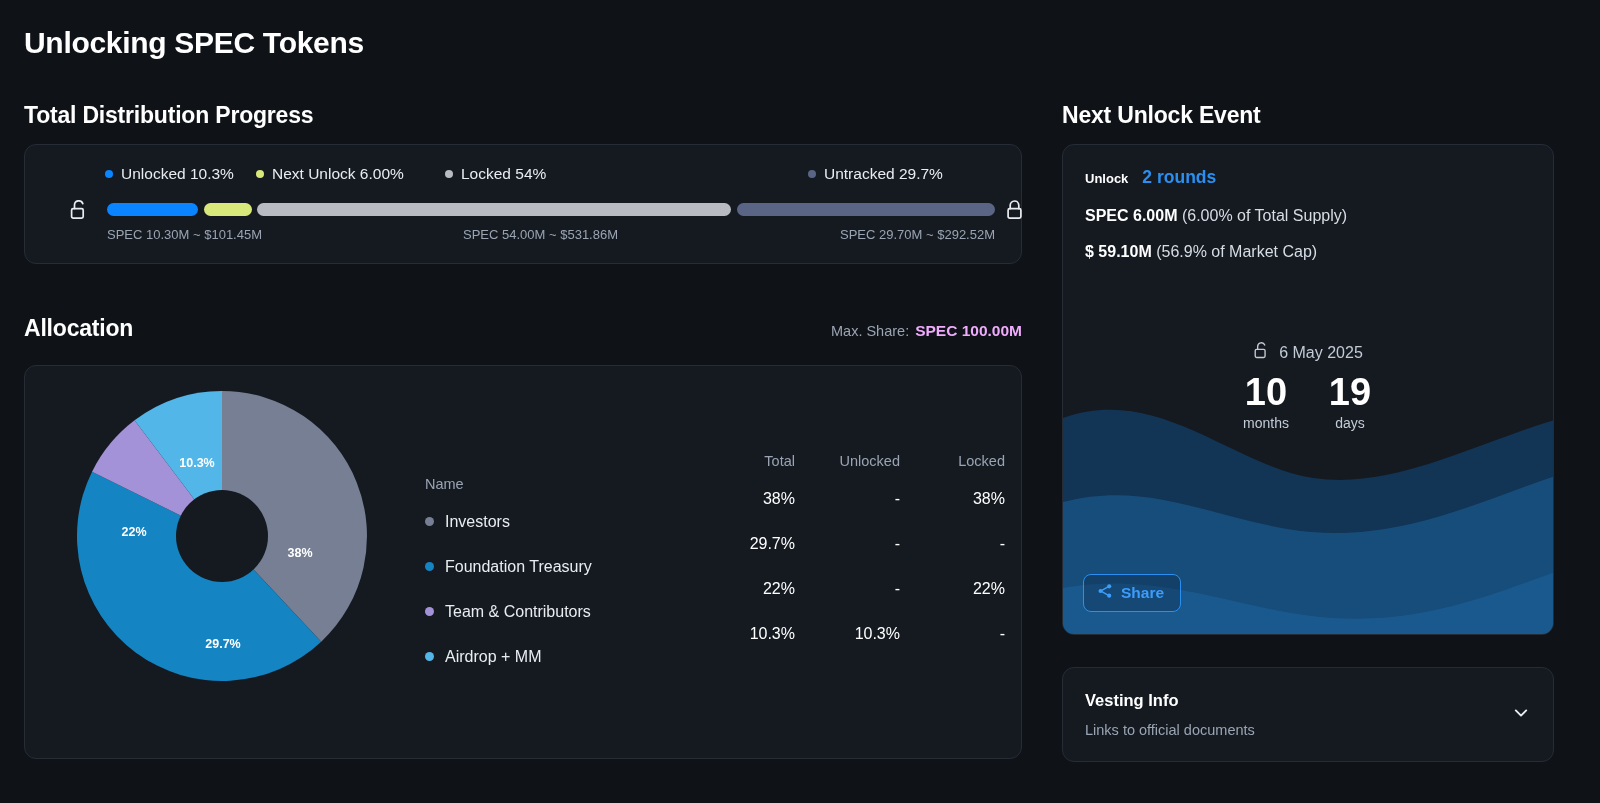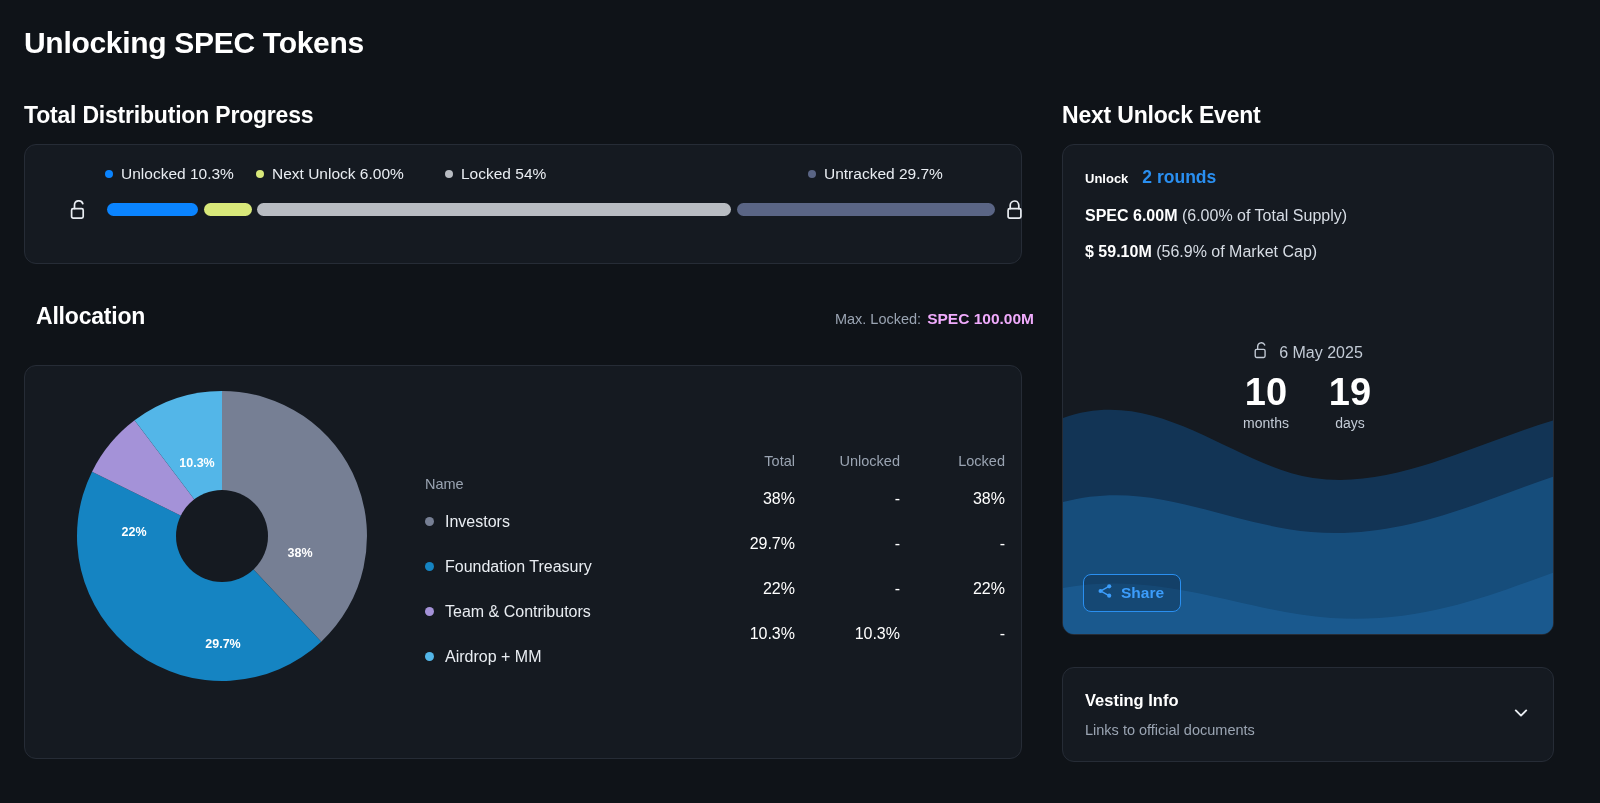--- a/index.html
+++ b/index.html
@@ -68,21 +68,21 @@
   .subvals { position: absolute; left: 30px; top: 82px; width: 940px; height: 20px; }
   .subval {
     position: absolute; font-size: 13px; color: #9aa4b2; white-space: nowrap;
   }
   .sv-0 { left: 52px; }
   .sv-1 { left: 408px; }
   .sv-2 { left: 785px; }
 
   
   .alloc-head {
-    position: absolute; left: 24px; top: 303px; width: 998px; height: 32px; margin-left: 12px;
+    position: absolute; left: 24px; top: 315px; width: 998px; height: 32px;
   }
   .alloc-head .h2 { position: absolute; left: 0; top: 0; }
   .maxsupply {
     position: absolute; right: 0; top: 7px;
     font-size: 14.5px; color: #9aa4b2; white-space: nowrap;
   }
   .maxsupply b { color: #f0abfc; font-weight: 700; font-size: 15.5px; margin-left: 6px; }
 
   
   .alloc-card {
@@ -202,26 +202,31 @@
       </div>
 
       <span class="lock-ic lock-right">
         <svg width="20" height="22" viewBox="0 0 20 22" fill="none">
           <path d="M5.2 9.6V6.3a4.3 4.3 0 0 1 8.6 0v3.3" stroke="#e9edf2" stroke-width="1.7" stroke-linecap="round" fill="none"></path>
           <rect x="3.1" y="9.6" width="12.8" height="9.6" rx="1.6" stroke="#e9edf2" stroke-width="1.7" fill="none"></rect>
         </svg>
       </span>
     </div>
 
+    <div class="subvals">
+      <span class="subval sv-0">SPEC 10.30M ~ $101.45M</span>
+      <span class="subval sv-1">SPEC 54.00M ~ $531.86M</span>
+      <span class="subval sv-2">SPEC 29.70M ~ $292.52M</span>
+    </div>
   </div>
 
   <div class="alloc-head">
     <div class="h2">Allocation</div>
     <div class="maxsupply">
-      <span>Max. Locked:</span><b>SPEC 100.00M</b>
+      <span>Max. Share:</span><b>SPEC 100.00M</b>
     </div>
   </div>
 
   <div class="card alloc-card">
 
     <div class="donut-wrap">
       <svg width="290" height="290" viewBox="0 0 290 290">
         <g transform="translate(145,145)">
 
           <path d="M 0 -145 A 145 145 0 0 1 99.22 105.72 L 0 0 Z" fill="#767f94"></path>

